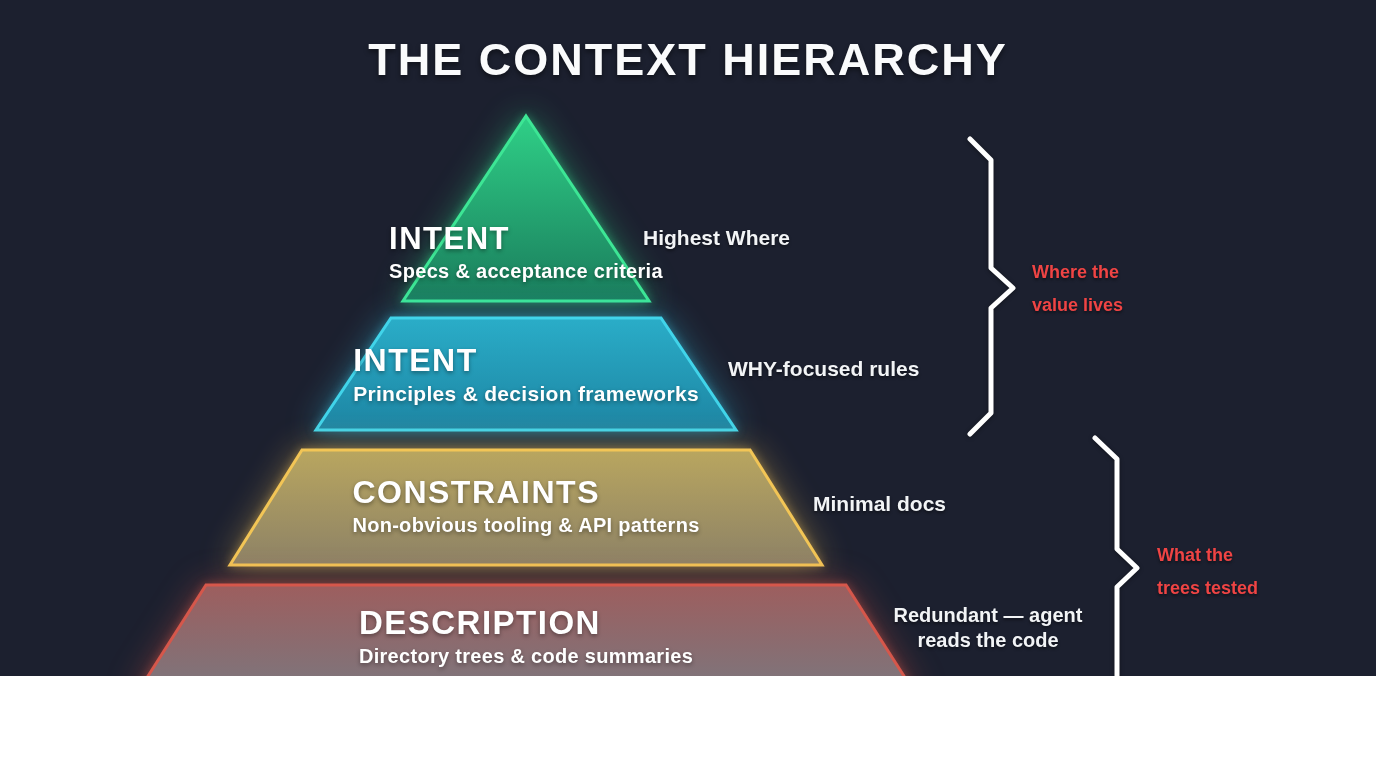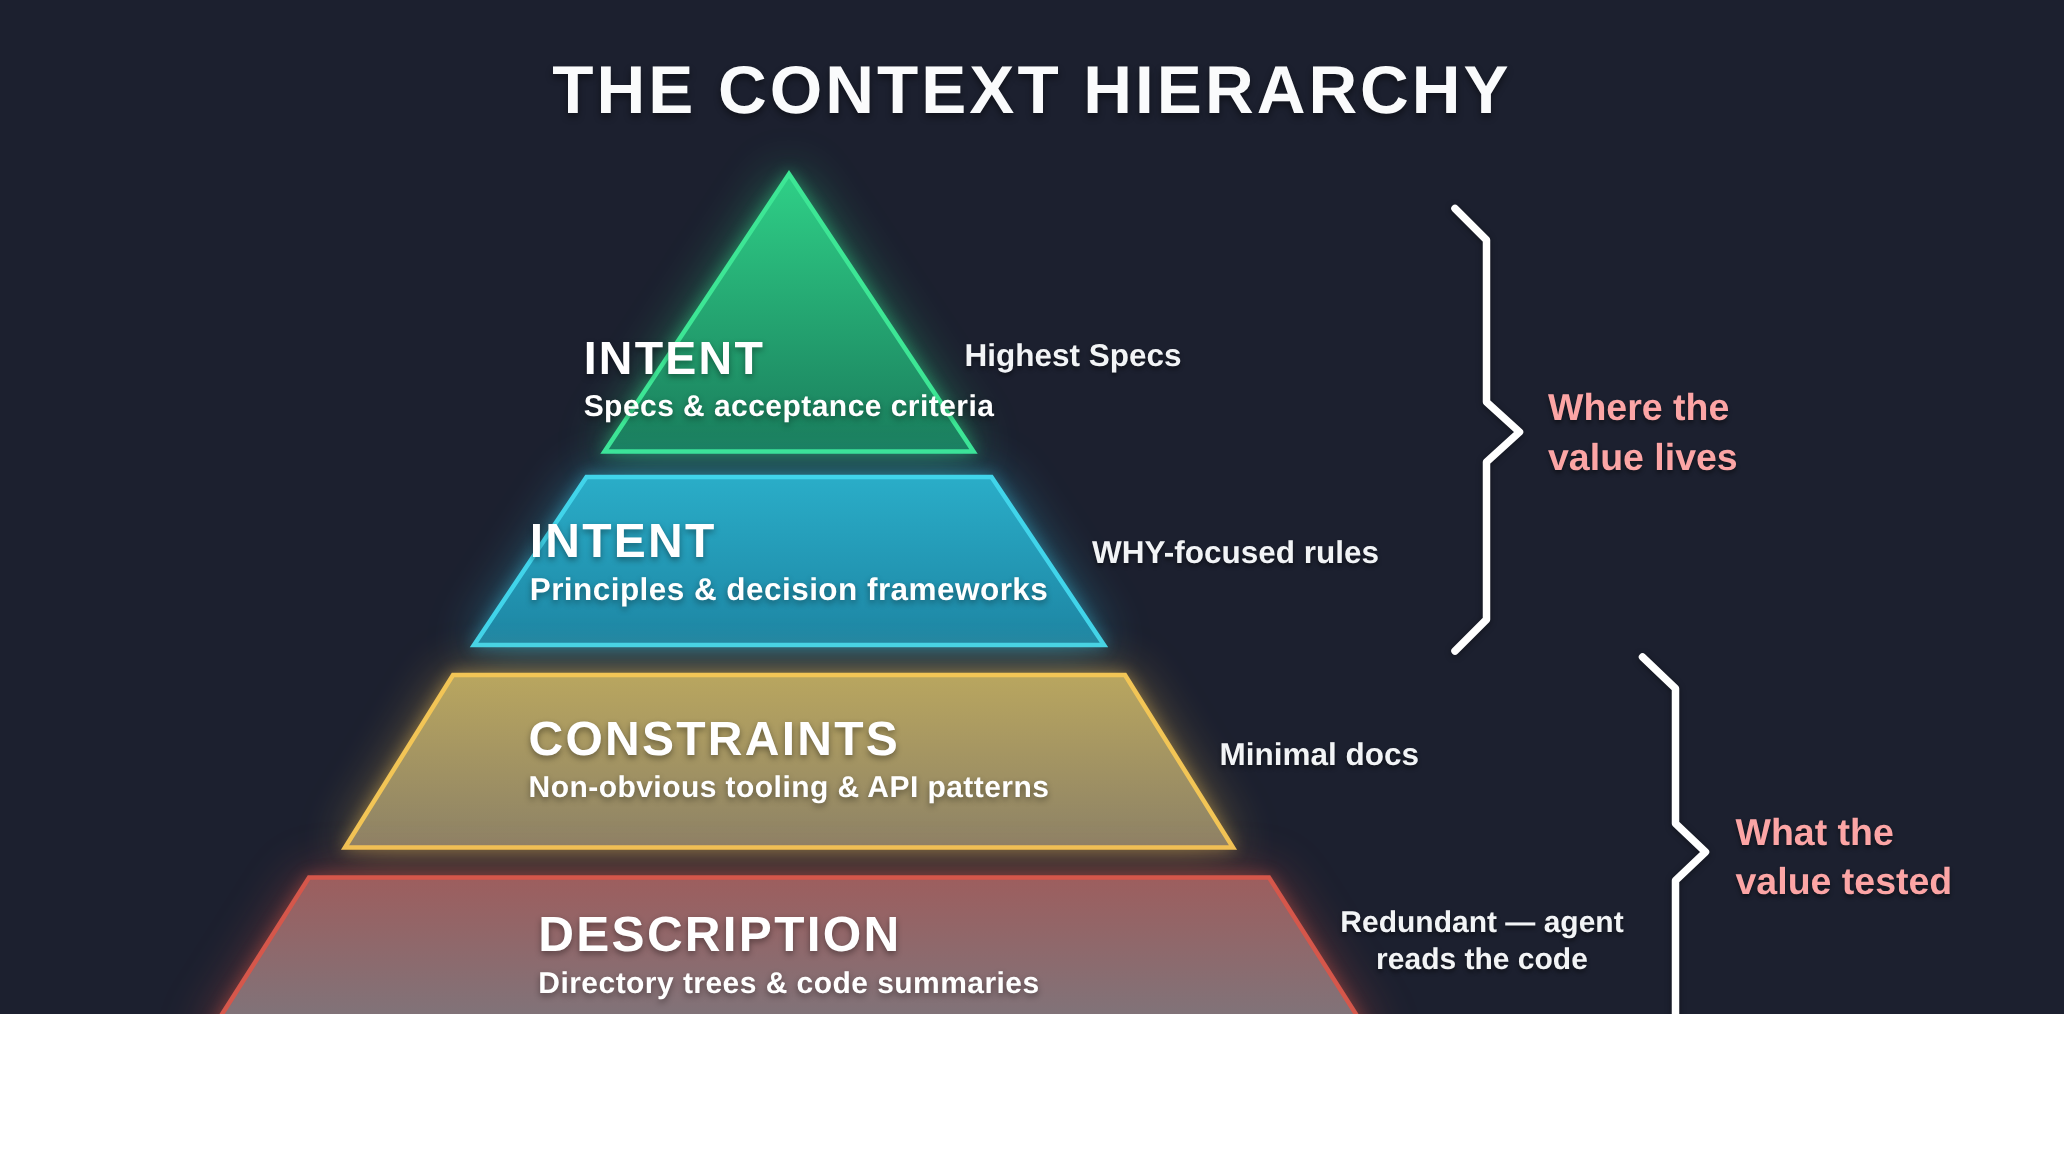--- a/index.html
+++ b/index.html
@@ -73,23 +73,23 @@
     left: 988px; top: 603px;
     transform: translateX(-50%);
     text-align: center;
     font-size: 20px;
     line-height: 25px;
     white-space: pre-line;
   }
   .brace-label {
     position: absolute;
     font-weight: 700;
-    font-size: 25px;
+    font-size: 18px;
     line-height: 33px;
-    color: #fca5a5;
+    color: #ef4444;
     white-space: pre-line;
     text-shadow: 0 2px 3px rgba(0,0,0,0.45);
   }
   .bl-value  { left: 1032px; top: 256px; }
   .bl-tested { left: 1157px; top: 539px; }
 </style>
 </head>
 <body>
 
 <div class="stage" style="background-color: rgb(28, 32, 47);">
@@ -142,24 +142,24 @@
   <div class="level-text t-description">
     <div class="level-label">DESCRIPTION</div>
     <div class="level-sub">Directory trees &amp; code summaries</div>
   </div>
 
   <div class="level-text t-constraints">
     <div class="level-label">CONSTRAINTS</div>
     <div class="level-sub">Non-obvious tooling &amp; API patterns</div>
   </div>
 
-  <div class="side-note n-highest">Highest Specs</div>
+  <div class="side-note n-highest">Highest Where</div>
   <div class="side-note n-why">WHY-focused rules</div>
   <div class="side-note n-minimal">Minimal docs</div>
   <div class="side-note n-redundant">Redundant — agent
 reads the code</div>
 
   <div class="brace-label bl-value">Where the
 value lives</div>
   <div class="brace-label bl-tested">What the
-value tested</div>
+trees tested</div>
 
 </div>
 
 </body></html>

